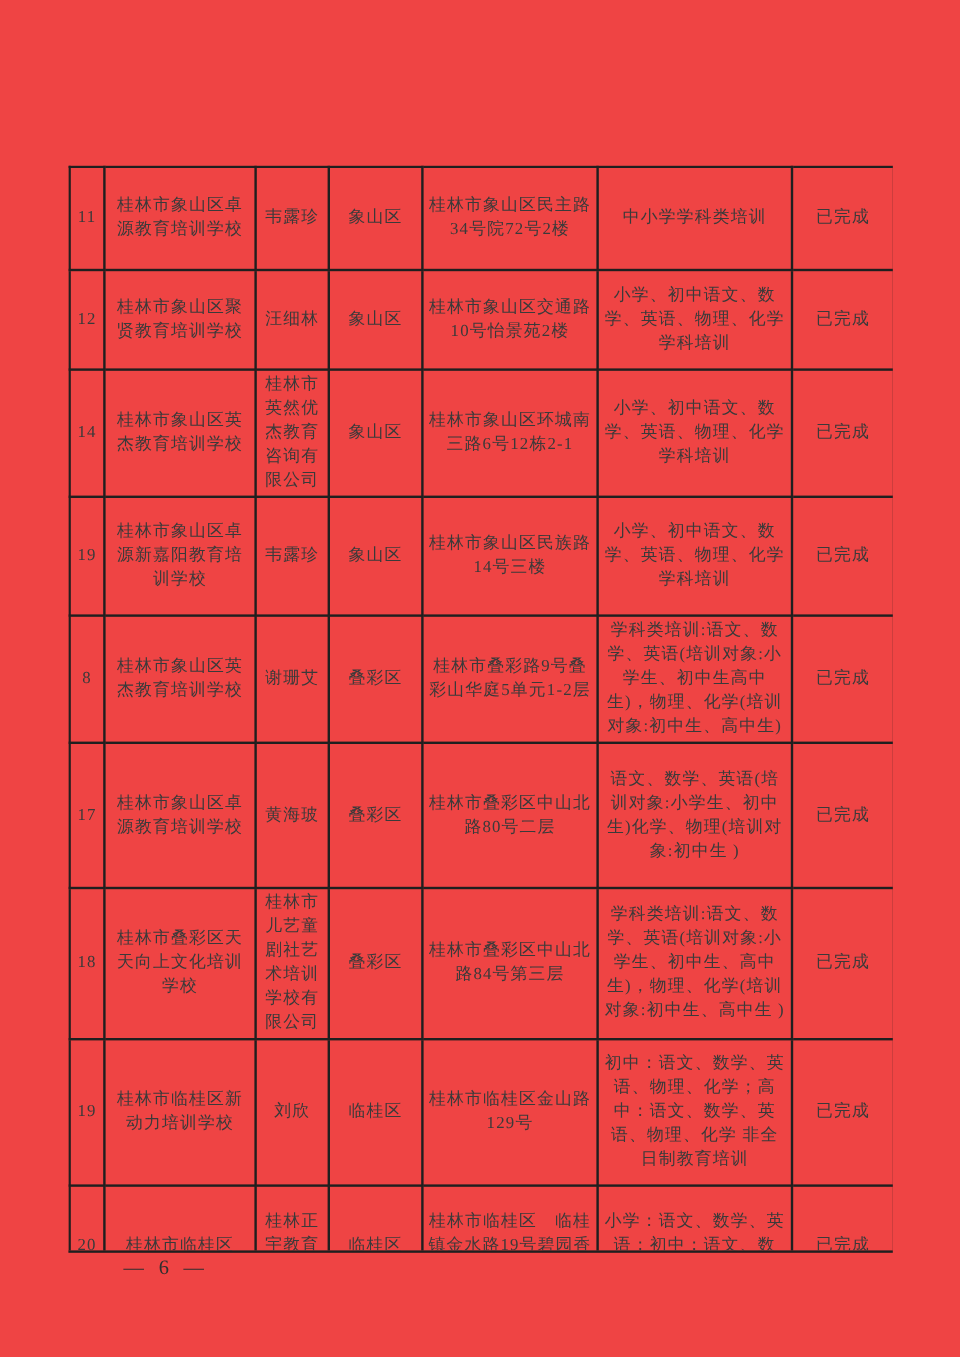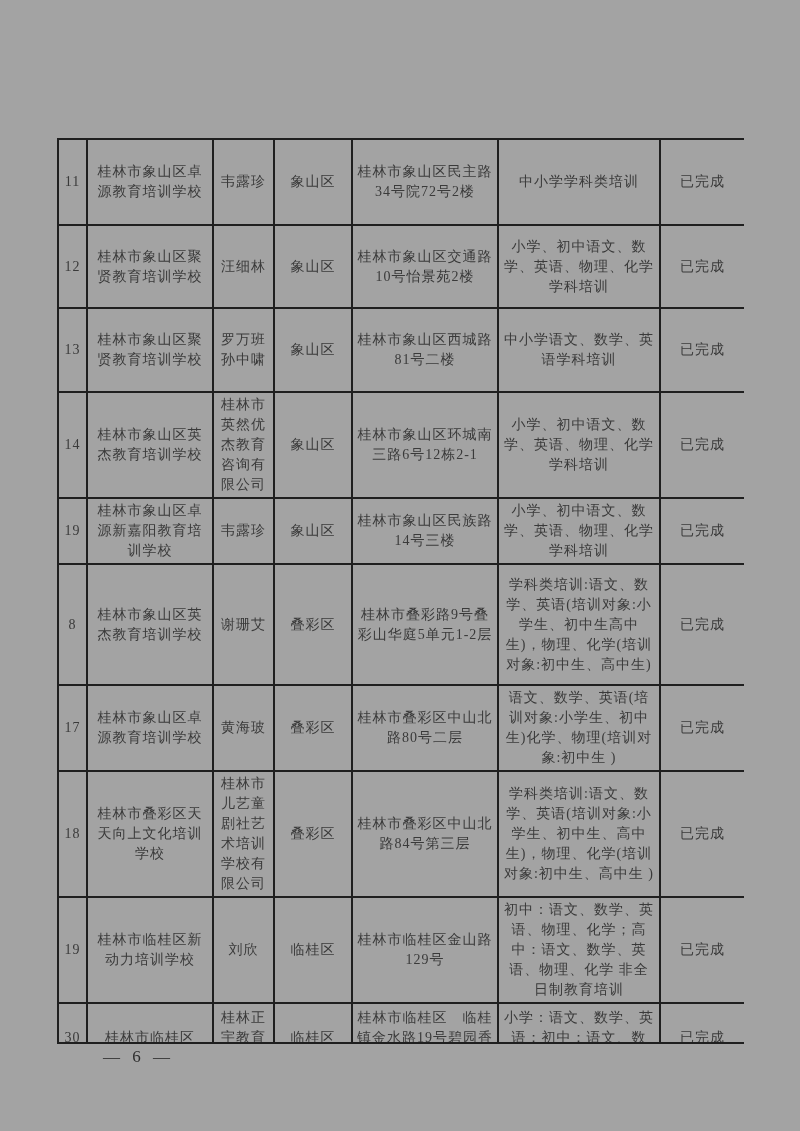--- a/index.html
+++ b/index.html
@@ -4,21 +4,21 @@
 <style>
   html, body {
     margin: 0;
     padding: 0;
     background: #ffffff;
   }
   .page {
     position: relative;
     width: 800px;
     height: 1131px;
-    background: #a3a3a3;
+    background: #ef4444;
     font-family: "Liberation Serif", "DejaVu Serif", serif;
     color: #333333;
     overflow: hidden;
   }
   .table-wrap {
     position: absolute;
     left: 57px;
     top: 138px;
     width: 687px;
     height: 906px;
@@ -126,30 +126,20 @@
           <tr>
     <td class="c-no">12</td>
     <td class="c-school">桂林市象山区聚贤教育培训学校</td>
     <td class="c-person">汪细林</td>
     <td class="c-district">象山区</td>
     <td class="c-address">桂林市象山区交通路10号怡景苑2楼</td>
     <td class="c-training">小学、初中语文、数学、英语、物理、化学学科培训</td>
     <td class="c-status">已完成</td>
   </tr>
           <tr>
-    <td class="c-no">13</td>
-    <td class="c-school">桂林市象山区聚贤教育培训学校</td>
-    <td class="c-person">罗万班
-孙中啸</td>
-    <td class="c-district">象山区</td>
-    <td class="c-address">桂林市象山区西城路81号二楼</td>
-    <td class="c-training">中小学语文、数学、英语学科培训</td>
-    <td class="c-status">已完成</td>
-  </tr>
-          <tr>
     <td class="c-no">14</td>
     <td class="c-school">桂林市象山区英杰教育培训学校</td>
     <td class="c-person">桂林市英然优杰教育咨询有限公司</td>
     <td class="c-district">象山区</td>
     <td class="c-address">桂林市象山区环城南三路6号12栋2-1</td>
     <td class="c-training">小学、初中语文、数学、英语、物理、化学学科培训</td>
     <td class="c-status">已完成</td>
   </tr>
           <tr>
     <td class="c-no">19</td>
@@ -190,21 +180,21 @@
           <tr>
     <td class="c-no">19</td>
     <td class="c-school">桂林市临桂区新动力培训学校</td>
     <td class="c-person">刘欣</td>
     <td class="c-district">临桂区</td>
     <td class="c-address">桂林市临桂区金山路129号</td>
     <td class="c-training">初中：语文、数学、英语、物理、化学；高中：语文、数学、英语、物理、化学 非全日制教育培训</td>
     <td class="c-status">已完成</td>
   </tr>
           <tr>
-    <td class="c-no">30</td>
+    <td class="c-no">20</td>
     <td class="c-school">桂林市临桂区</td>
     <td class="c-person">桂林正宇教育科技集</td>
     <td class="c-district">临桂区</td>
     <td class="c-address">桂林市临桂区　临桂镇金水路19号碧园香樟林1栋2</td>
     <td class="c-training">小学：语文、数学、英语；初中：语文、数学、英语、物理、</td>
     <td class="c-status">已完成</td>
   </tr>
         </tbody>
     </table>
   </div>

